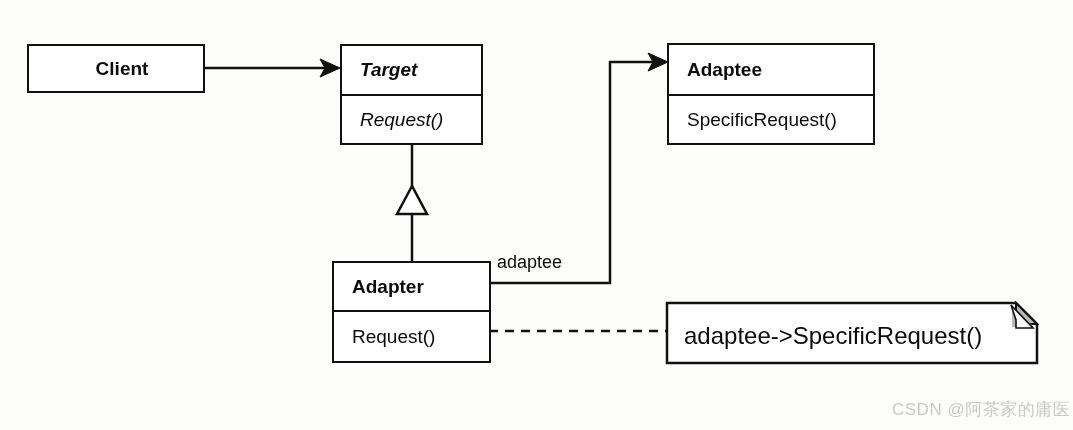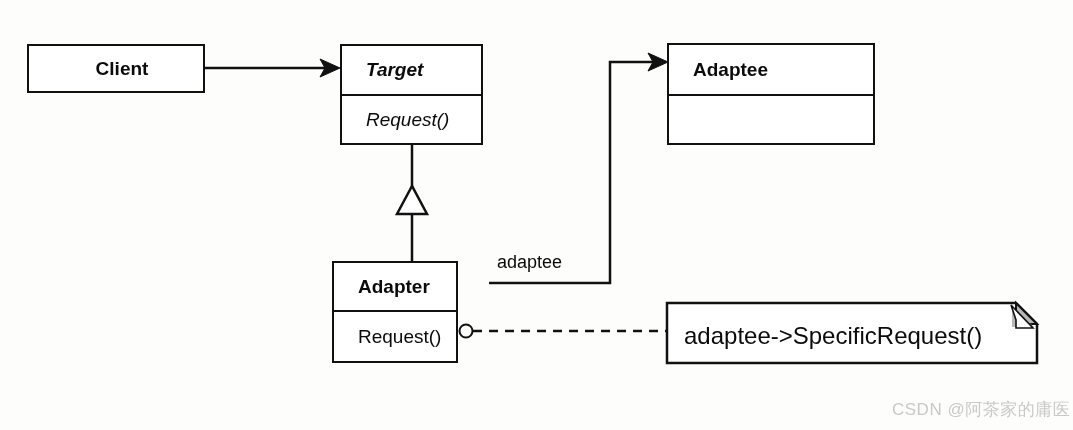--- a/index.html
+++ b/index.html
@@ -24,21 +24,21 @@
   .uml-box {
     position: absolute;
     background: #ffffff;
     border: 2px solid #111111;
     box-sizing: border-box;
   }
   .uml-compartment {
     display: flex;
     align-items: center;
     box-sizing: border-box;
-    padding-left: 24px;
+    padding-left: 18px;
     color: #0b0b0b;
     white-space: nowrap;
   }
   .uml-compartment.centered {
     justify-content: center;
     padding-left: 12px;
   }
   .uml-divider {
     border-bottom: 2px solid #111111;
   }
@@ -118,23 +118,24 @@
   <div class="uml-compartment centered title-bold" style="height:45px;">Client</div>
 </div>
 
 <div class="uml-box" style="left:340px; top:44px; width:143px; height:101px;">
   <div class="uml-compartment uml-divider title-italic" style="height:50px;">Target</div>
   <div class="uml-compartment member-italic" style="height:47px;">Request()</div>
 </div>
 
 <div class="uml-box" style="left:667px; top:43px; width:208px; height:102px;">
   <div class="uml-compartment uml-divider title-bold" style="height:51px;">Adaptee</div>
+  <div class="uml-compartment member-plain" style="height:47px;">SpecificRequest()</div>
 </div>
 
-<div class="uml-box" style="left:332px; top:261px; width:126px; height:102px;">
+<div class="uml-box" style="left:332px; top:261px; width:159px; height:102px;">
   <div class="uml-compartment uml-divider title-bold" style="height:49px;">Adapter</div>
   <div class="uml-compartment member-plain" style="height:49px;">Request()</div>
 </div>
 
 <div class="edge-label" style="left:497px; top:252px;">adaptee</div>
 
 <div class="note-text" style="left:684px; top:322px;">adaptee-&gt;SpecificRequest()</div>
 
 <div class="watermark" style="left:892px; top:398px;">CSDN @阿茶家的庸医</div>
 

